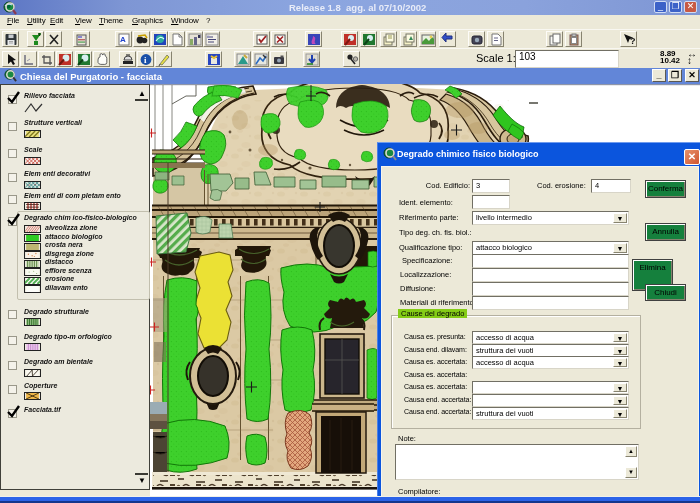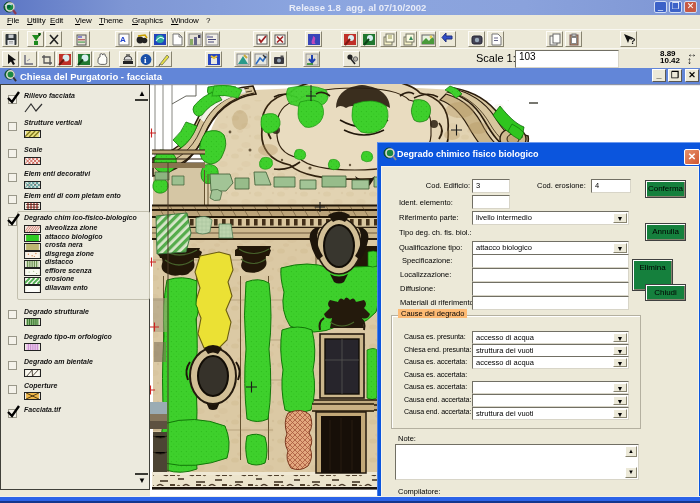--- a/index.html
+++ b/index.html
@@ -805,25 +805,25 @@
   <div class="dbut" style="left:250px;top:92px;height:32px;line-height:15px">Elimina</div>
 
   <div class="dlab" style="left:18px;top:117px">Diffusione:</div>
   <div class="din" style="left:90px;top:115px;width:157px;height:14px"></div>
   <div class="dbut" style="left:263px;top:117px;height:17px;line-height:15px">Chiudi</div>
 
   <div class="dlab" style="left:18px;top:131px">Materiali di riferimento:</div>
   <div class="din" style="left:90px;top:129px;width:157px;height:14px"></div>
 
   <div class="gbox" style="left:9px;top:148px;width:248px;height:112px"></div>
-  <div class="dlab" style="left:16px;top:142px;background:#fdba74;padding:0 3px">Cause del degrado</div>
+  <div class="dlab" style="left:16px;top:142px;background:#84cc16;padding:0 3px">Cause del degrado</div>
 
   <div class="dlab sm" style="left:22px;top:166px">Causa es. presunta:</div>
   <div class="din combo" style="left:90px;top:164px;width:157px;height:13px;line-height:11px">accesso di acqua<span class="ar">▼</span></div>
-  <div class="dlab sm" style="left:22px;top:179px">Chiesa end. presunta:</div>
+  <div class="dlab sm" style="left:22px;top:179px">Causa end. dilavam:</div>
   <div class="din combo" style="left:90px;top:177px;width:157px;height:13px;line-height:11px">struttura dei vuoti<span class="ar">▼</span></div>
   <div class="dlab sm" style="left:22px;top:191px">Causa es. accertata:</div>
   <div class="din combo" style="left:90px;top:189px;width:157px;height:13px;line-height:11px">accesso di acqua<span class="ar">▼</span></div>
   <div class="dlab sm" style="left:22px;top:204px">Causa es. accertata:</div>
   <div class="dlab sm" style="left:22px;top:216px">Causa es. accertata:</div>
   <div class="din combo" style="left:90px;top:214px;width:157px;height:13px;line-height:11px">
         <span class="ar">▼</span>
       </div>
   <div class="dlab sm" style="left:22px;top:229px">Causa end. accertata:</div>
   <div class="din combo" style="left:90px;top:227px;width:157px;height:13px;line-height:11px">

